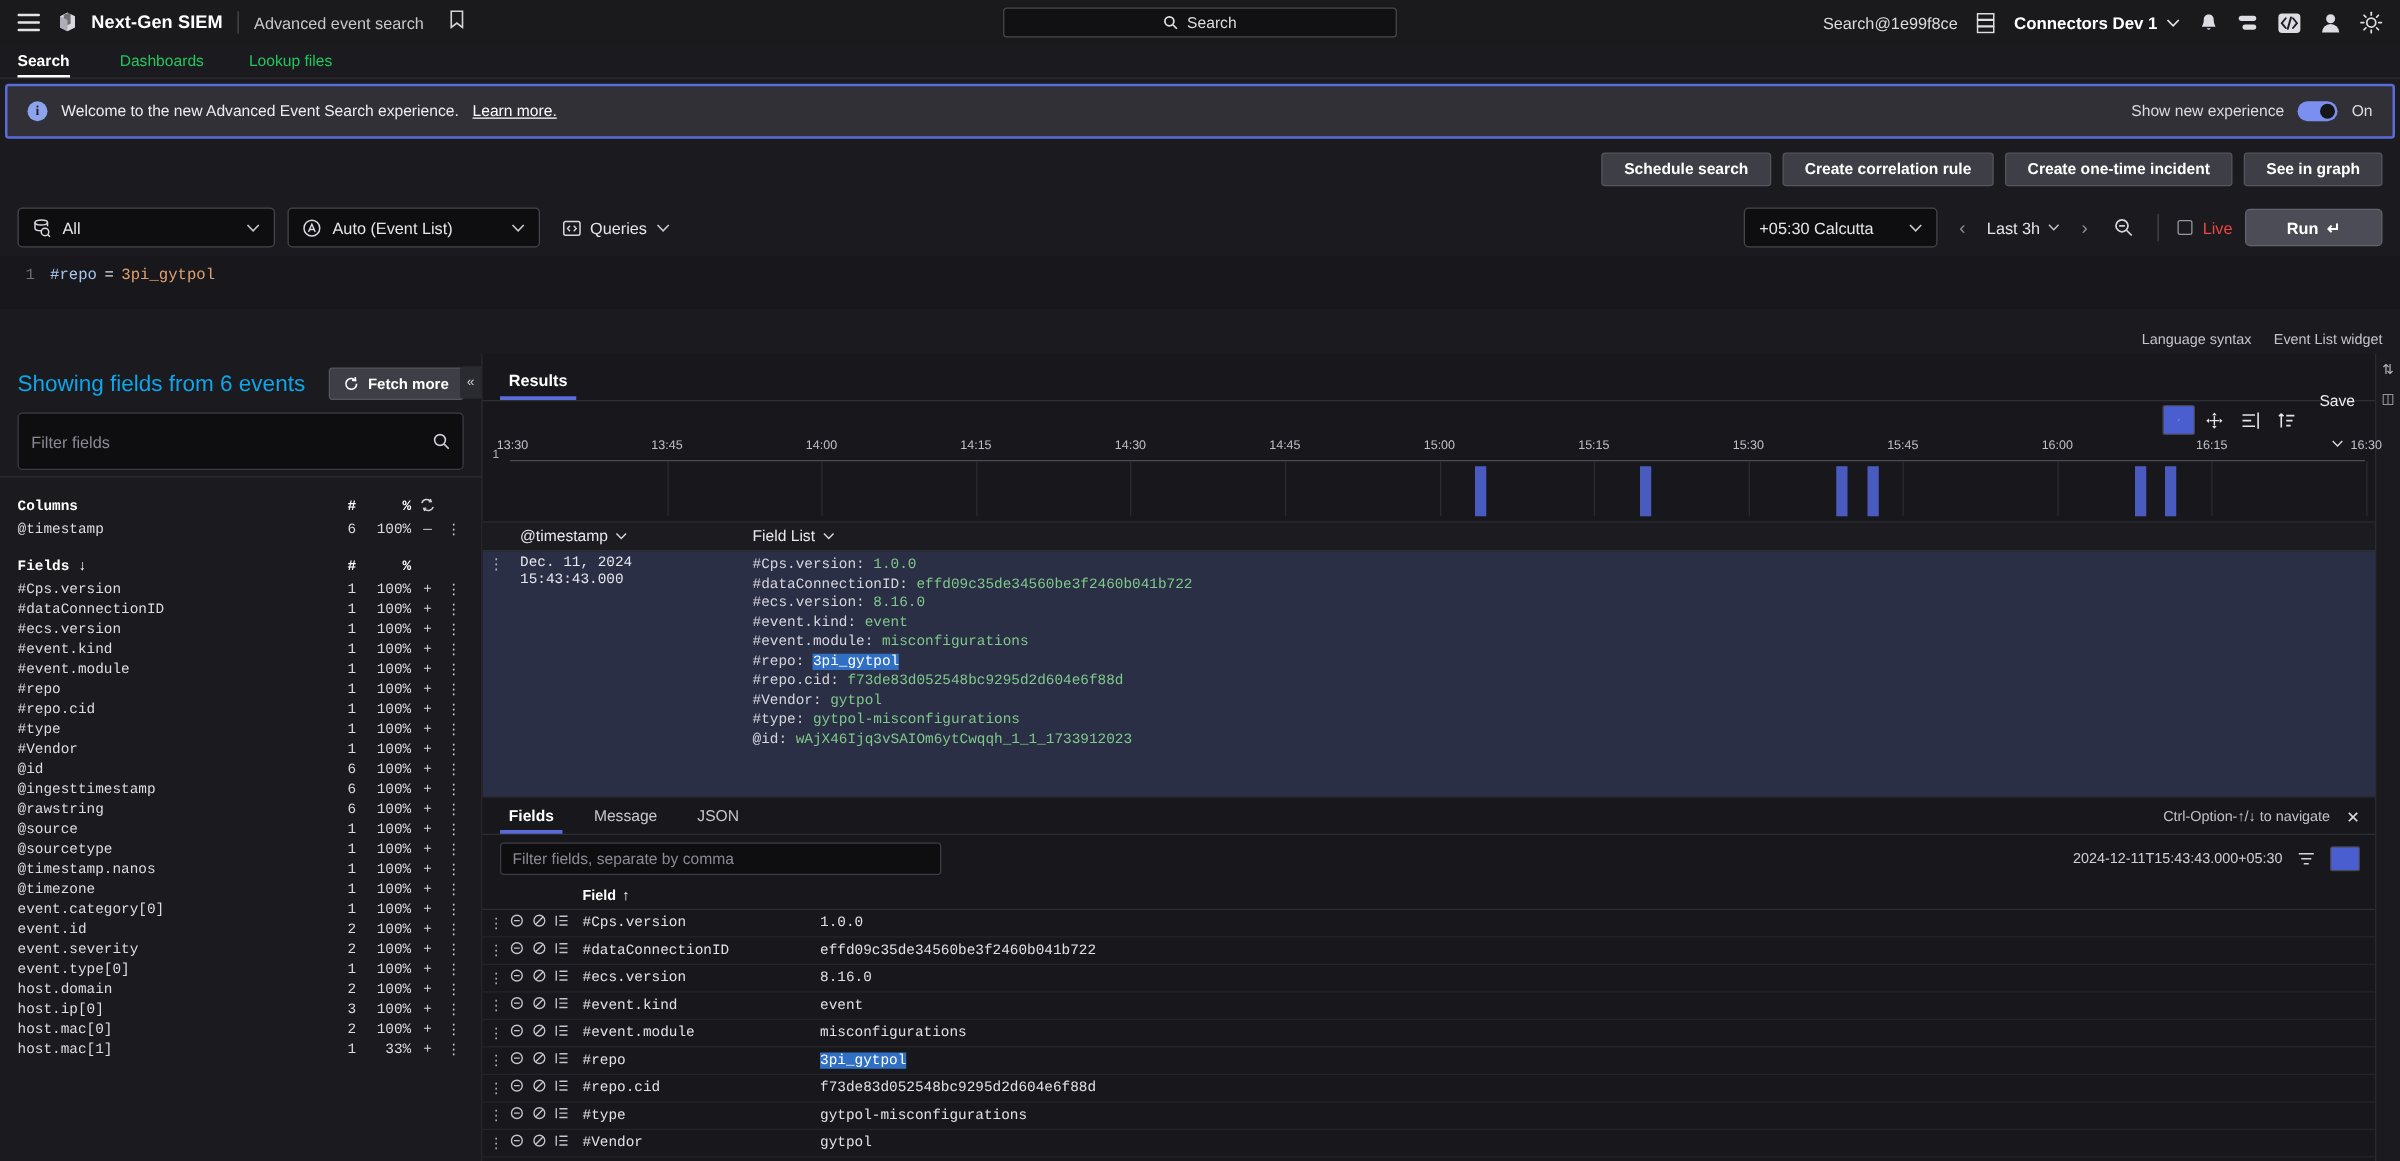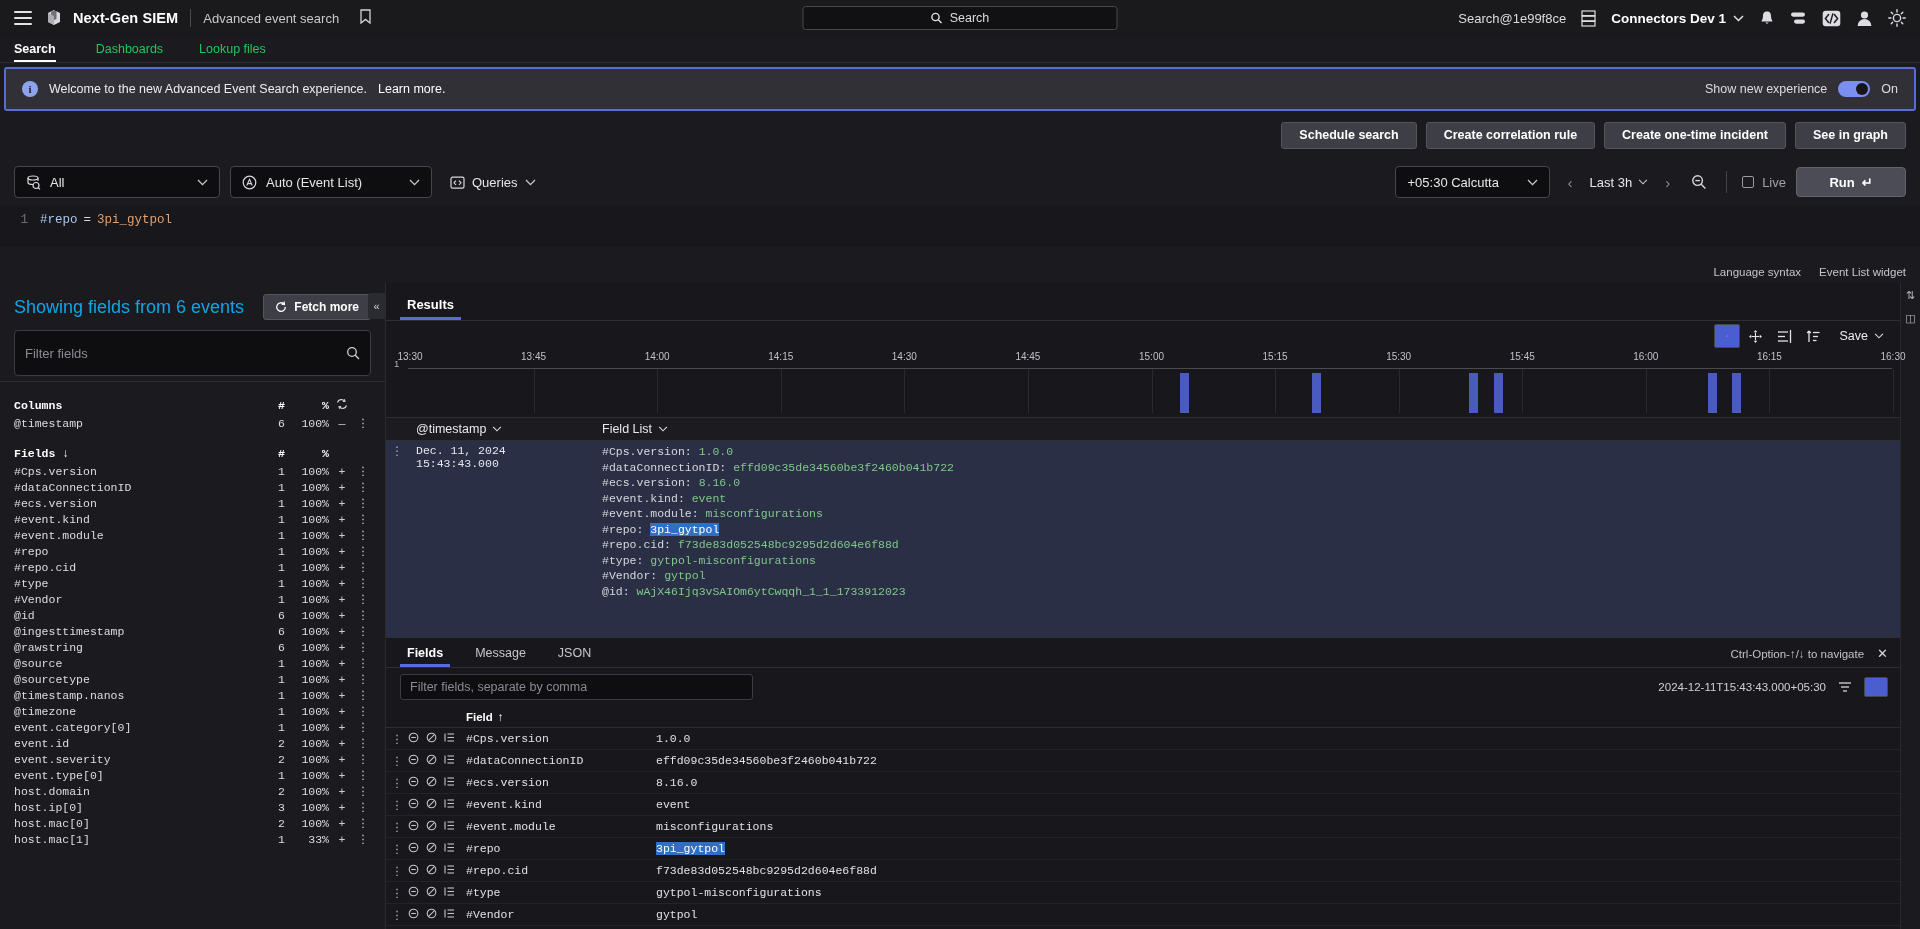--- a/index.html
+++ b/index.html
@@ -50,21 +50,21 @@
   
   #banner {
     height: 44px; margin: 4px 4px 0 4px; background: #303036;
     border: 2px solid #5a6cd8; border-radius: 3px;
     display: flex; align-items: center; padding: 0 16px; gap: 11px;
   }
   .info-ico { width: 16px; height: 16px; border-radius: 50%; background: #8ea3ee;
     color: #24242a; font-size: 11px; font-weight: bold; display: flex;
     align-items: center; justify-content: center; font-family: "Liberation Serif", serif; }
   .banner-text { font-size: 12.5px; color: #ececf0; }
-  .banner-link { color: #ffffff; cursor: pointer; }
+  .banner-link { color: #ffffff; text-decoration: underline; cursor: pointer; }
   .banner-right { margin-left: auto; display: flex; align-items: center; gap: 11px; }
   .banner-right .lbl { font-size: 12.5px; color: #dcdce0; }
   .toggle { width: 32px; height: 16px; border-radius: 8px; background: #7b8ff0;
     position: relative; cursor: pointer; }
   .toggle::after { content: ""; position: absolute; right: 2px; top: 2px;
     width: 12px; height: 12px; border-radius: 50%; background: #16161a; }
 
   
   #actionrow { height: 48px; display: flex; align-items: center; justify-content: flex-end;
     padding: 0 14px; gap: 9px; }
@@ -81,21 +81,21 @@
   #sel-repo { width: 206px; }
   #sel-mode { width: 202px; }
   .plainsel { display: flex; align-items: center; gap: 7px; font-size: 13px;
     color: #e6e6ea; cursor: pointer; padding: 0 8px; }
   .qt-right { margin-left: auto; display: flex; align-items: center; gap: 10px; }
   #sel-tz { width: 155px; height: 32px; }
   .arrowbtn { color: #8e8e98; font-size: 15px; cursor: pointer; padding: 0 7px; }
   .timerange { display: flex; align-items: center; gap: 6px; font-size: 13px;
     color: #e6e6ea; cursor: pointer; }
   .sep-v { width: 1px; height: 22px; background: #45454d; margin: 0 5px; }
-  .live { display: flex; align-items: center; gap: 8px; font-size: 13px; color: #a3a3a3;
+  .live { display: flex; align-items: center; gap: 8px; font-size: 13px; color: #ef4444;
     cursor: pointer; }
   .chk { width: 12px; height: 12px; border: 1px solid #9a9aa4; border-radius: 2px; }
   #runbtn { height: 30px; width: 110px; background: #4c4c56; border: 1px solid #63636d;
     border-radius: 4px; color: #fff; font-size: 13px; font-weight: bold;
     display: flex; align-items: center; justify-content: center; gap: 7px; cursor: pointer; }
 
   
   #qeditor { background: #18181c; padding: 8px 0 14px 0; min-height: 42px; }
   .qline { display: flex; font-family: "Liberation Mono", monospace; font-size: 12.5px;
     padding-left: 10px; }
@@ -153,22 +153,22 @@
     border-bottom: 1px solid #2e2e35; padding-left: 14px; }
   .rtab { font-size: 13px; font-weight: bold; color: #ffffff; padding: 0 7px 8px 7px;
     position: relative; cursor: pointer; }
   .rtab.active::after { content: ""; position: absolute; left: 0; right: 0; bottom: 0;
     height: 3px; background: #5a6cd8; }
   #chart-toolbar { height: 30px; display: flex; align-items: center;
     justify-content: flex-end; gap: 3px; padding-right: 10px; }
   .cticon { width: 26px; height: 24px; display: flex; align-items: center;
     justify-content: center; color: #e3e3e8; cursor: pointer; border-radius: 2px; }
   .cticon.sel { background: #4b5ed0; }
-  #savebtn { display: flex; align-items: center; gap: 6px; font-size: 12.5px;
-    color: #ececf0; padding: 0 6px 0 10px; cursor: pointer; }
+  #savebtn { display: flex; align-items: center; gap: 24px; font-size: 12.5px;
+    color: #ececf0; padding: 0 6px 0 10px; cursor: pointer; flex-direction: column; }
 
   
   #histo { height: 62px; margin: 0 8px 0 14px; position: relative; }
   #histo .ylbl { position: absolute; left: -6px; top: 7px; font-size: 9.5px; color: #b0b0b8; }
   .axis-line { position: absolute; left: 8px; right: 0; top: 17px; height: 1px; background: #4a4a52; }
   .xtick { position: absolute; top: 0; font-size: 10px; color: #c0c0c8;
     transform: translateX(-50%); }
   .gridline { position: absolute; top: 18px; bottom: 0; width: 1px; background: #2a2a31; }
   .bar { position: absolute; bottom: 0; background: #4a5bbf; width: 9px; }
 
@@ -775,22 +775,22 @@
         <span class="kebab">⋮</span>
         <span class="ts">Dec. 11, 2024 15:43:43.000</span>
         <div class="fl" id="evt-fields">
             <div><span class="kv-k">#Cps.version: </span><span class="kv-v">1.0.0</span></div>
             <div><span class="kv-k">#dataConnectionID: </span><span class="kv-v">effd09c35de34560be3f2460b041b722</span></div>
             <div><span class="kv-k">#ecs.version: </span><span class="kv-v">8.16.0</span></div>
             <div><span class="kv-k">#event.kind: </span><span class="kv-v">event</span></div>
             <div><span class="kv-k">#event.module: </span><span class="kv-v">misconfigurations</span></div>
             <div><span class="kv-k">#repo: </span><span class="kv-v hl">3pi_gytpol</span></div>
             <div><span class="kv-k">#repo.cid: </span><span class="kv-v">f73de83d052548bc9295d2d604e6f88d</span></div>
+            <div><span class="kv-k">#Vendor: </span><span class="kv-v">gytpol</span></div>
             <div><span class="kv-k">#type: </span><span class="kv-v">gytpol-misconfigurations</span></div>
-            <div><span class="kv-k">#Vendor: </span><span class="kv-v">gytpol</span></div>
             <div><span class="kv-k">@id: </span><span class="kv-v">wAjX46Ijq3vSAIOm6ytCwqqh_1_1_1733912023</span></div>
           </div>
       </div>
     </div>
 
     <div id="detail">
       <div id="dt-tabs">
         <div class="dtab active">Fields</div>
         <div class="dtab">Message</div>
         <div class="dtab">JSON</div>

